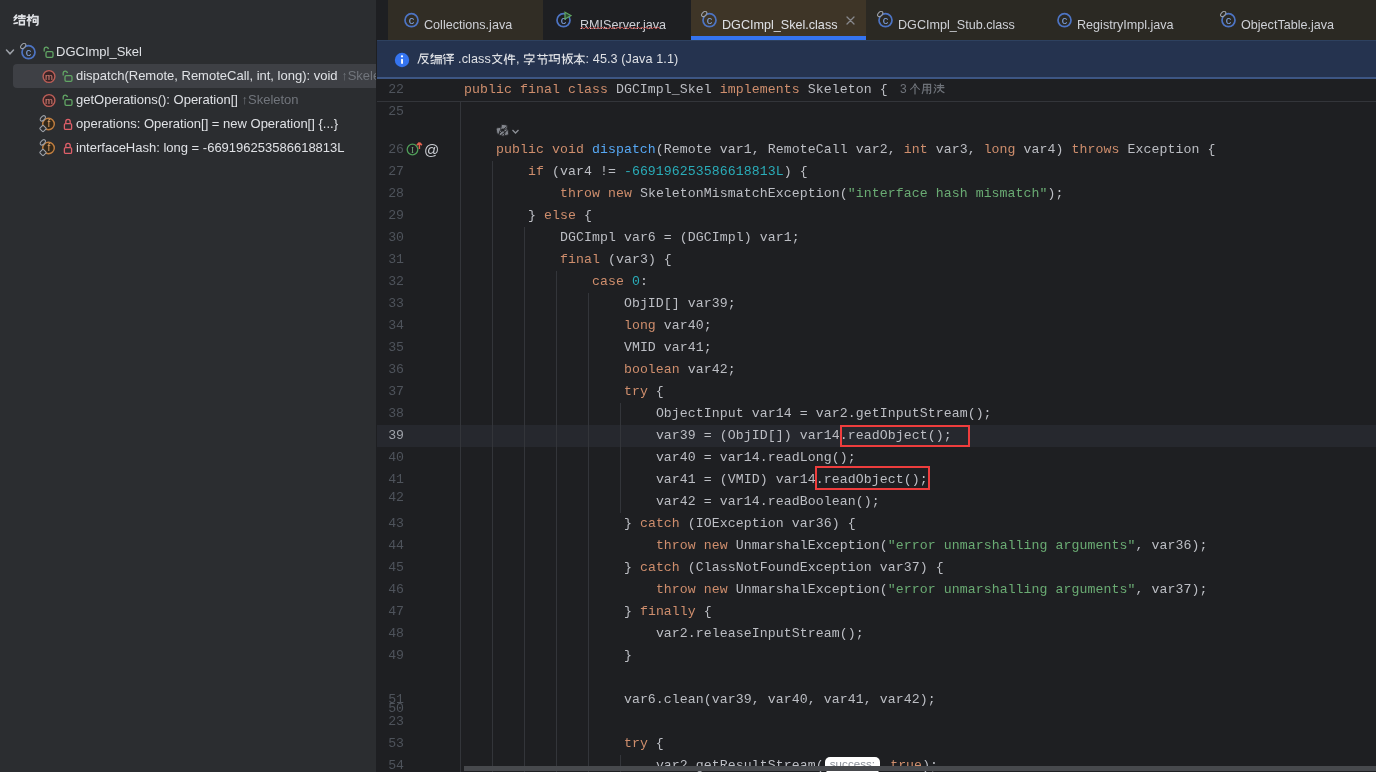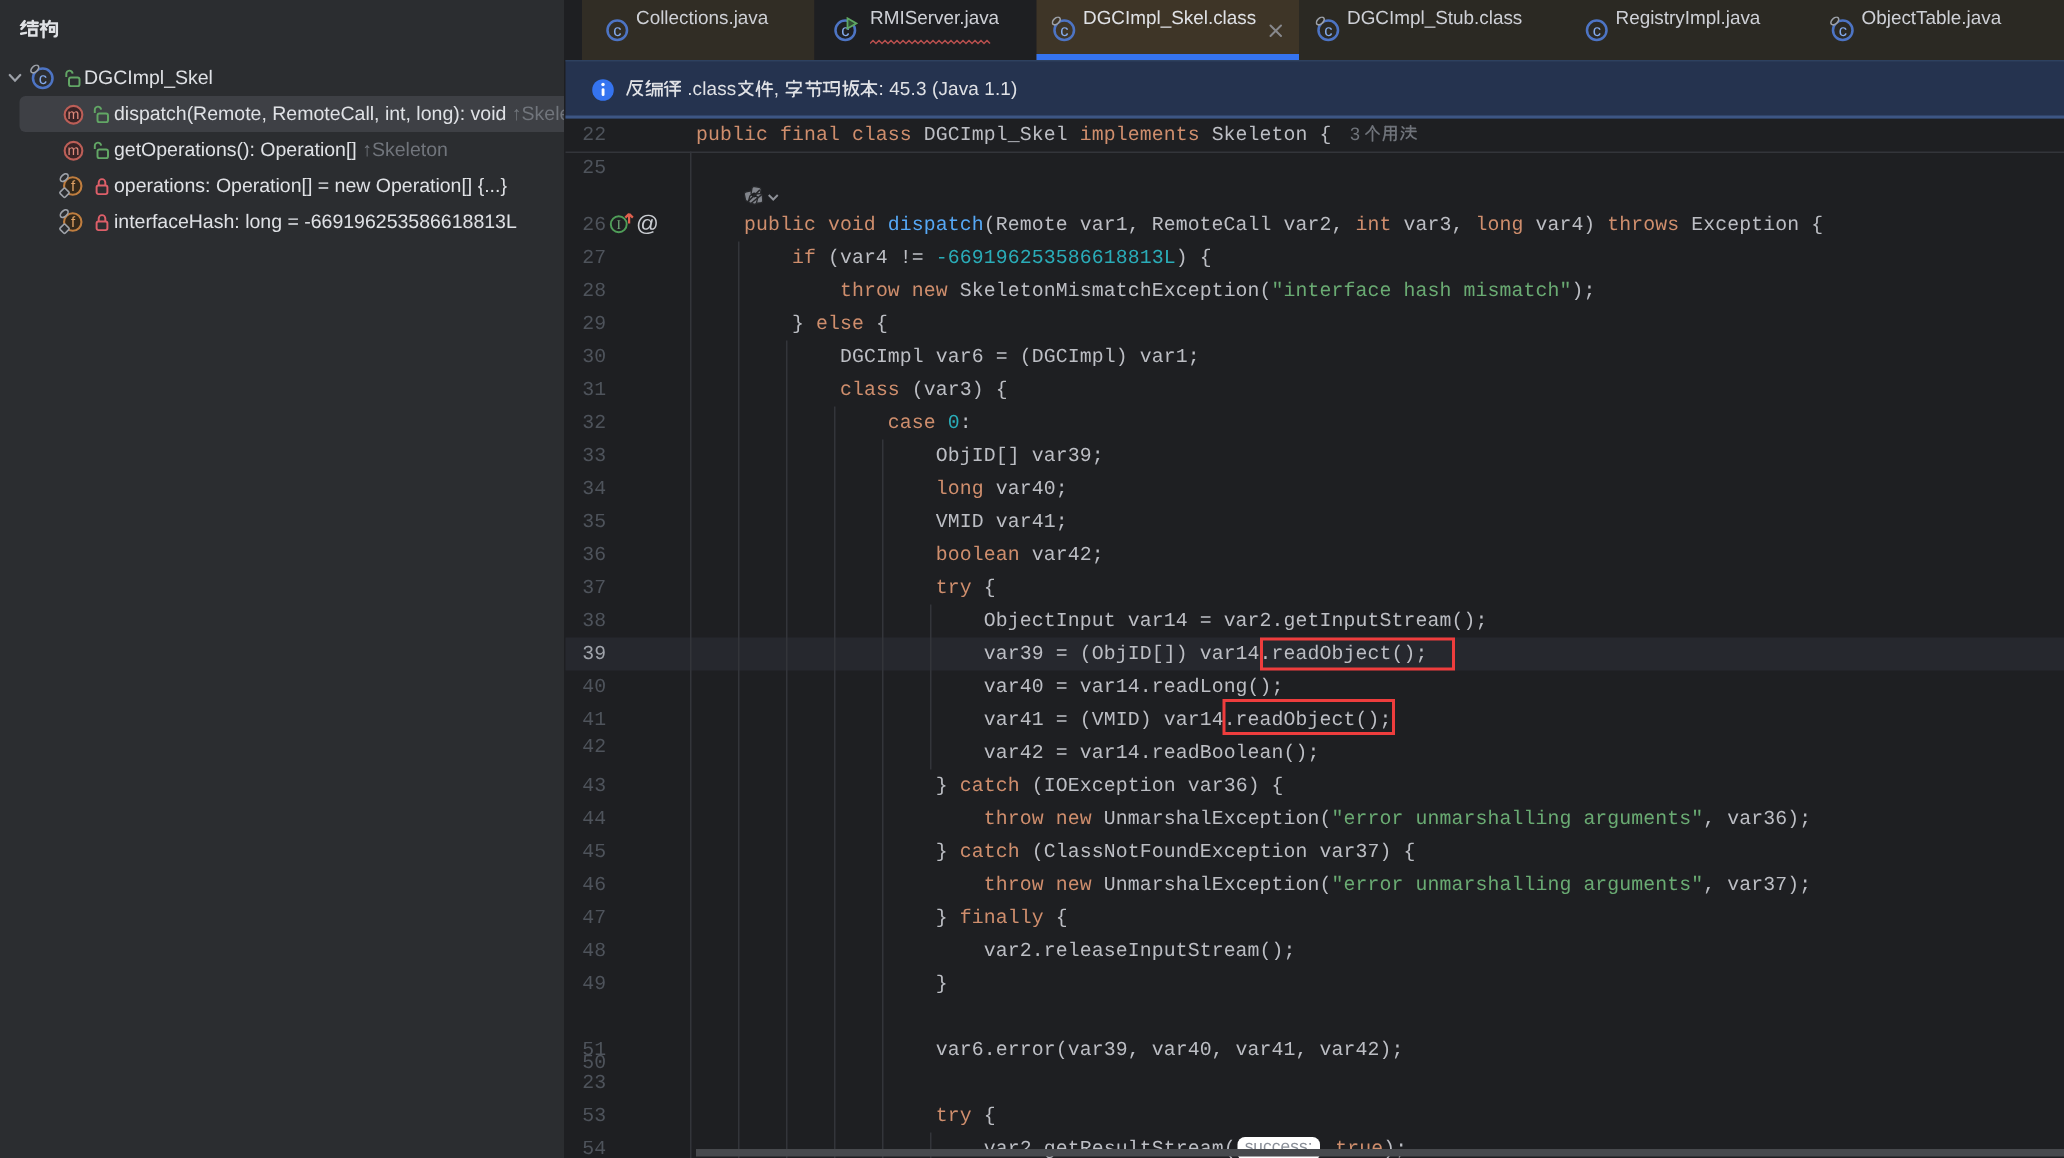--- a/index.html
+++ b/index.html
@@ -6,21 +6,21 @@
   font-family:"Liberation Sans",sans-serif; }
 .ic { position:absolute; line-height:0; }
 #panel { position:absolute; left:0; top:0; width:376px; height:772px; background:#2b2d30; z-index:5; overflow:hidden; }
 .ptitle { position:absolute; left:13px; top:13px; }
 .trow { position:absolute; left:0; height:24px; width:376px; color:#dfe1e5; font-size:13px; }
 .trow .lbl { position:absolute; top:4.5px; white-space:nowrap; }
 .tsel { position:absolute; left:13px; right:0; top:63.5px; height:24px; background:#3e4045; border-radius:4px 0 0 4px; }
 .dim { color:#71757c; }
 #tabbar { position:absolute; left:376px; top:0; width:1000px; height:40px; background:#1e1f22; z-index:4; }
 .tab { position:absolute; top:0; height:40px; font-size:12.6px; color:#ced0d6; }
-.tab .tlbl { position:absolute; top:5px; white-space:nowrap; }
+.tab .tlbl { position:absolute; top:18px; white-space:nowrap; }
 #banner { position:absolute; left:377px; top:40px; width:999px; height:39px; background:#25334f;
   border-top:1px solid #2e415f; border-bottom:2px solid #3d5684; z-index:4; }
 #banner .btxt { position:absolute; left:40px; top:11px; font-size:12.6px; color:#dfe1e5; white-space:nowrap; letter-spacing:0.1px; }
 #banner .btxt span { vertical-align:top; }
 .caretline { position:absolute; left:377px; top:424.5px; height:22px; width:999px; background:#26282e; }
 .cl { position:absolute; height:22px; line-height:22px; font-family:"Liberation Mono",monospace;
    font-size:13.2px; letter-spacing:0.08px; white-space:pre; color:#bcbec4; z-index:2; }
 .ln { position:absolute; left:377px; width:27px; height:22px; line-height:22px; text-align:right;
    font-family:"Liberation Mono",monospace; font-size:13.2px; color:#4e535b; z-index:2; }
 .lnc { color:#a0a4ab; }
@@ -50,21 +50,21 @@
 <div class="cl" style="top:138.5px;left:495.98px"><span class="k">public void </span><span class="f">dispatch</span><span class="p">(Remote var1, RemoteCall var2, </span><span class="k">int</span><span class="p"> var3, </span><span class="k">long</span><span class="p"> var4) </span><span class="k">throws </span><span class="p">Exception {</span></div>
 <div class="ln" style="top:138.5px">26</div>
 <div class="cl" style="top:160.5px;left:527.96px"><span class="k">if </span><span class="p">(var4 != </span><span class="n">-669196253586618813L</span><span class="p">) {</span></div>
 <div class="ln" style="top:160.5px">27</div>
 <div class="cl" style="top:182.5px;left:559.94px"><span class="k">throw new </span><span class="p">SkeletonMismatchException(</span><span class="s">"interface hash mismatch"</span><span class="p">);</span></div>
 <div class="ln" style="top:182.5px">28</div>
 <div class="cl" style="top:204.5px;left:527.96px"><span class="p">} </span><span class="k">else</span><span class="p"> {</span></div>
 <div class="ln" style="top:204.5px">29</div>
 <div class="cl" style="top:226.5px;left:559.94px"><span class="p">DGCImpl var6 = (DGCImpl) var1;</span></div>
 <div class="ln" style="top:226.5px">30</div>
-<div class="cl" style="top:248.5px;left:559.94px"><span class="k">class</span><span class="p"> (var3) {</span></div>
+<div class="cl" style="top:248.5px;left:559.94px"><span class="k">final</span><span class="p"> (var3) {</span></div>
 <div class="ln" style="top:248.5px">31</div>
 <div class="cl" style="top:270.5px;left:591.92px"><span class="k">case </span><span class="n">0</span><span class="p">:</span></div>
 <div class="ln" style="top:270.5px">32</div>
 <div class="cl" style="top:292.5px;left:623.9px"><span class="p">ObjID[] var39;</span></div>
 <div class="ln" style="top:292.5px">33</div>
 <div class="cl" style="top:314.5px;left:623.9px"><span class="k">long</span><span class="p"> var40;</span></div>
 <div class="ln" style="top:314.5px">34</div>
 <div class="cl" style="top:336.5px;left:623.9px"><span class="p">VMID var41;</span></div>
 <div class="ln" style="top:336.5px">35</div>
 <div class="cl" style="top:358.5px;left:623.9px"><span class="k">boolean</span><span class="p"> var42;</span></div>
@@ -90,21 +90,21 @@
 <div class="cl" style="top:578.5px;left:655.88px"><span class="k">throw new </span><span class="p">UnmarshalException(</span><span class="s">"error unmarshalling arguments"</span><span class="p">, var37);</span></div>
 <div class="ln" style="top:578.5px">46</div>
 <div class="cl" style="top:600.5px;left:623.9px"><span class="p">} </span><span class="k">finally</span><span class="p"> {</span></div>
 <div class="ln" style="top:600.5px">47</div>
 <div class="cl" style="top:622.5px;left:655.88px"><span class="p">var2.releaseInputStream();</span></div>
 <div class="ln" style="top:622.5px">48</div>
 <div class="cl" style="top:644.5px;left:623.9px"><span class="p">}</span></div>
 <div class="ln" style="top:644.5px">49</div>
 <div class="cl" style="top:666.5px;left:623.9px"></div>
 <div class="ln" style="top:698px">50</div>
-<div class="cl" style="top:688.5px;left:623.9px"><span class="p">var6.error(var39, var40, var41, var42);</span></div>
+<div class="cl" style="top:688.5px;left:623.9px"><span class="p">var6.clean(var39, var40, var41, var42);</span></div>
 <div class="ln" style="top:688.5px">51</div>
 <div class="cl" style="top:710.5px;left:623.9px"></div>
 <div class="ln" style="top:710.5px">23</div>
 <div class="cl" style="top:732.5px;left:623.9px"><span class="k">try</span><span class="p"> {</span></div>
 <div class="ln" style="top:732.5px">53</div>
 <div class="cl" style="top:754.5px;left:655.88px"><span class="p">var2.getResultStream(</span><span class="pill">success:</span><span class="k"> true</span><span class="p">);</span></div>
 <div class="ln" style="top:754.5px">54</div>
 <div class="hintrow" style="top:79px;left:900px">3 <svg style="display:inline-block;vertical-align:-2px;" width="12" height="12" viewBox="0 0 12 12">
       <g fill="none" stroke="#6f737a" stroke-width="1.15" stroke-linecap="round">
         <path d="M6 1 C5.2 3.2 3.6 5 1.6 6.4"></path>

